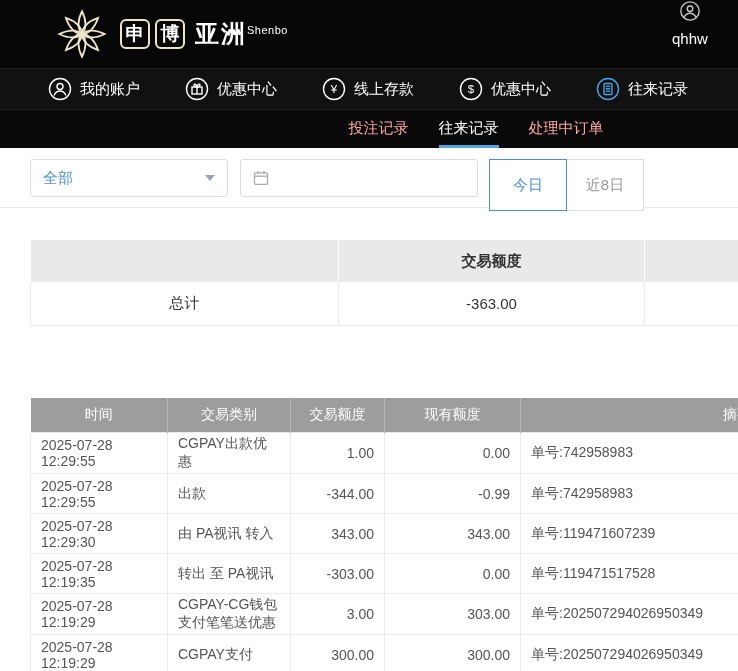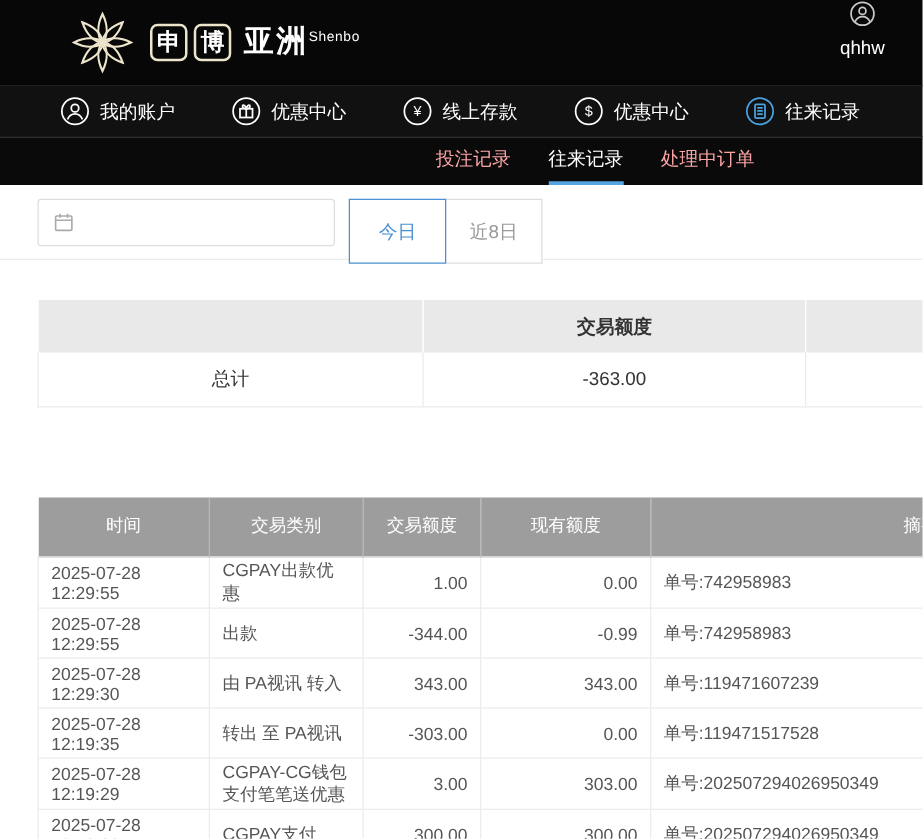--- a/index.html
+++ b/index.html
@@ -46,21 +46,21 @@
 
   
   .summary-table { width:922px; margin:32px 0 0 30px; border-collapse:collapse; font-size:15px; table-layout:fixed; }
   .summary-table .hdr td { background:#e9e9e9; height:42px; text-align:center; font-weight:bold; color:#333;
                            border-right:1px solid #fff; }
   .summary-table .hdr td:last-child { border-right:none; }
   .summary-table .bodyrow td { height:43px; text-align:center; color:#333; border:1px solid #ececec; border-top:none; }
 
   
   .records-table { width:922px; margin:72px 0 0 30px; border-collapse:collapse; font-size:14px; table-layout:fixed; }
-  .records-table th { background:#9d9d9d; color:#fff; font-weight:normal; height:48px; text-align:center;
+  .records-table th { background:#9d9d9d; color:#fff; font-weight:normal; height:35px; text-align:center;
                       border-right:1px solid #b8b8b8; }
   .records-table th:last-child { border-right:none; }
   .records-table td { height:40px; color:#555; border:1px solid #ececec; padding:2px 10px; }
   .ta-l { text-align:left; }
   .ta-r { text-align:right; }
 </style>
 </head>
 <body>
 
 <div class="viewport">
@@ -141,20 +141,24 @@
       </div>
     </nav>
 
     <div class="subnav">
       <div class="tab">投注记录</div>
       <div class="tab active">往来记录</div>
       <div class="tab">处理中订单</div>
     </div>
 
     <div class="filterbar">
+      <div class="select">
+        <span>全部</span>
+        <span class="caret"></span>
+      </div>
       <div class="datepicker">
         <svg viewBox="0 0 16 16" width="16" height="16" fill="none" stroke="#aaa" stroke-width="1.3">
           <rect x="1.5" y="2.8" width="13" height="11.5" rx="1"></rect>
           <line x1="1.5" y1="6.2" x2="14.5" y2="6.2"></line>
           <line x1="5" y1="1" x2="5" y2="4.2"></line>
           <line x1="11" y1="1" x2="11" y2="4.2"></line>
         </svg>
       </div>
       <div class="quick">
         <button class="qbtn active">今日</button>

